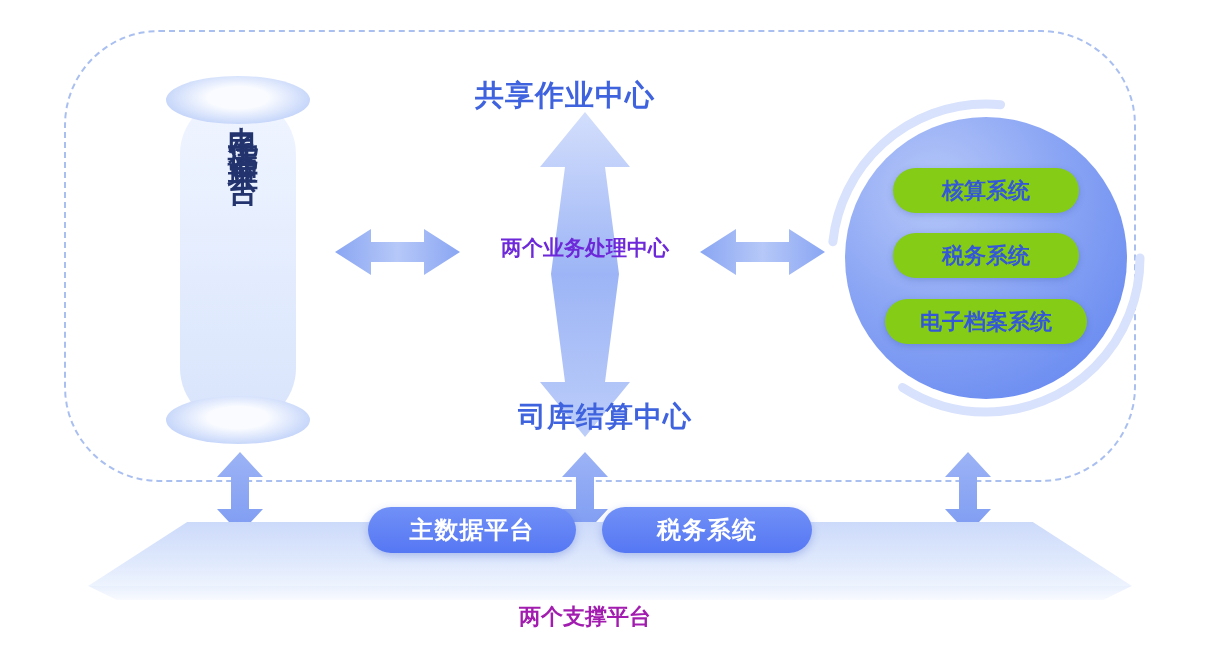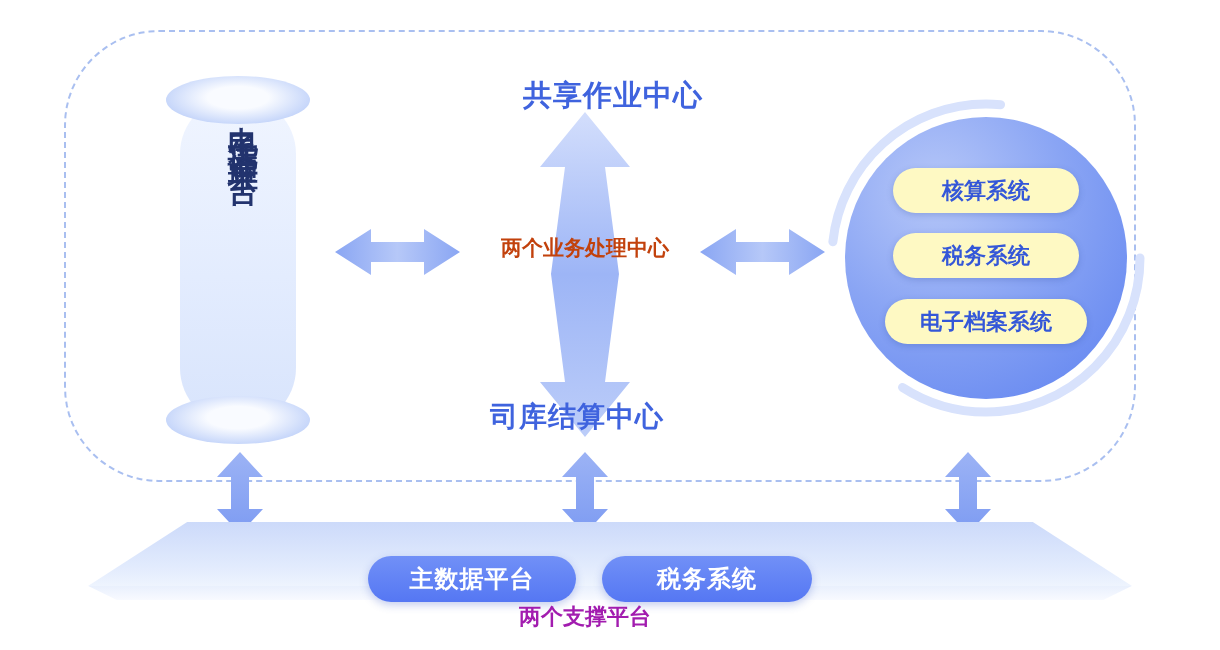--- a/index.html
+++ b/index.html
@@ -24,63 +24,63 @@
   .cyl-ellipse.top { top:76px; }
   .cyl-ellipse.bottom { top:396px; }
   .cyl-text {
     position:absolute; left:222px; top:102px; height:330px;
     writing-mode:vertical-rl; text-orientation:upright;
     font-size:30px; font-weight:bold; color:#22336e; letter-spacing:7px;
   }
 
   
   .title-shared {
-    position:absolute; left:506px; top:76px; width:214px; text-align:center;
+    position:absolute; left:458px; top:76px; width:214px; text-align:center;
     font-size:29px; font-weight:bold; color:#3f63de; letter-spacing:1px;
   }
   .title-treasury {
-    position:absolute; left:464px; top:398px; width:226px; text-align:center;
+    position:absolute; left:492px; top:398px; width:226px; text-align:center;
     font-size:28px; font-weight:bold; color:#3f63de; letter-spacing:1px;
   }
   .label-processing {
     position:absolute; left:468px; top:234px; width:234px; text-align:center;
-    font-size:21px; font-weight:bold; color:#c2410c;
+    font-size:21px; font-weight:bold; color:#6d28d9;
   }
 
   .abs { position:absolute; }
 
   
   .circle-arcs { position:absolute; left:824px; top:96px; width:324px; height:324px; }
   .big-circle {
     position:absolute; left:845px; top:117px; width:282px; height:282px; border-radius:50%;
     background:radial-gradient(circle at 32% 26%, #b6c7f8 0%, #8aa5f4 45%, #5d81f0 100%);
   }
   .sys-pill {
-    position:absolute; height:45px; background:#fef9c3; border-radius:23px;
+    position:absolute; height:45px; background:#84cc16; border-radius:23px;
     display:flex; align-items:center; justify-content:center;
     font-size:22px; font-weight:bold; color:#3457d8;
     box-shadow:0 2px 6px rgba(40,70,160,0.25);
   }
   .sys-pill.p1 { left:893px; top:168px; width:186px; }
   .sys-pill.p2 { left:893px; top:233px; width:186px; }
   .sys-pill.p3 { left:885px; top:299px; width:202px; }
 
   
   .platform-top {
     position:absolute; left:88px; top:522px; width:1044px; height:64px;
     clip-path:polygon(9.5% 0, 90.5% 0, 100% 100%, 0 100%);
     background:linear-gradient(180deg,#ccdafa 0%, #e2ebfd 70%, #eef4fe 100%);
   }
   .platform-edge {
     position:absolute; left:62px; top:586px; width:1096px; height:14px;
     clip-path:polygon(2.4% 0, 97.6% 0, 95% 100%, 5% 100%);
     background:linear-gradient(180deg,#e9f0fd,#f8faff);
   }
   .plat-pill {
-    position:absolute; top:556px; height:46px; border-radius:23px;
+    position:absolute; top:507px; height:46px; border-radius:23px;
     background:linear-gradient(180deg,#7190f7 0%, #5577f3 100%);
     display:flex; align-items:center; justify-content:center;
     color:#ffffff; font-size:24px; font-weight:bold; letter-spacing:1px;
     box-shadow:0 3px 8px rgba(60,90,200,0.30);
   }
   .plat-pill.a { left:368px; width:208px; }
   .plat-pill.b { left:602px; width:210px; }
   .caption-support {
     position:absolute; left:455px; top:602px; width:260px; text-align:center;
     font-size:22px; font-weight:bold; color:#a21caf;

